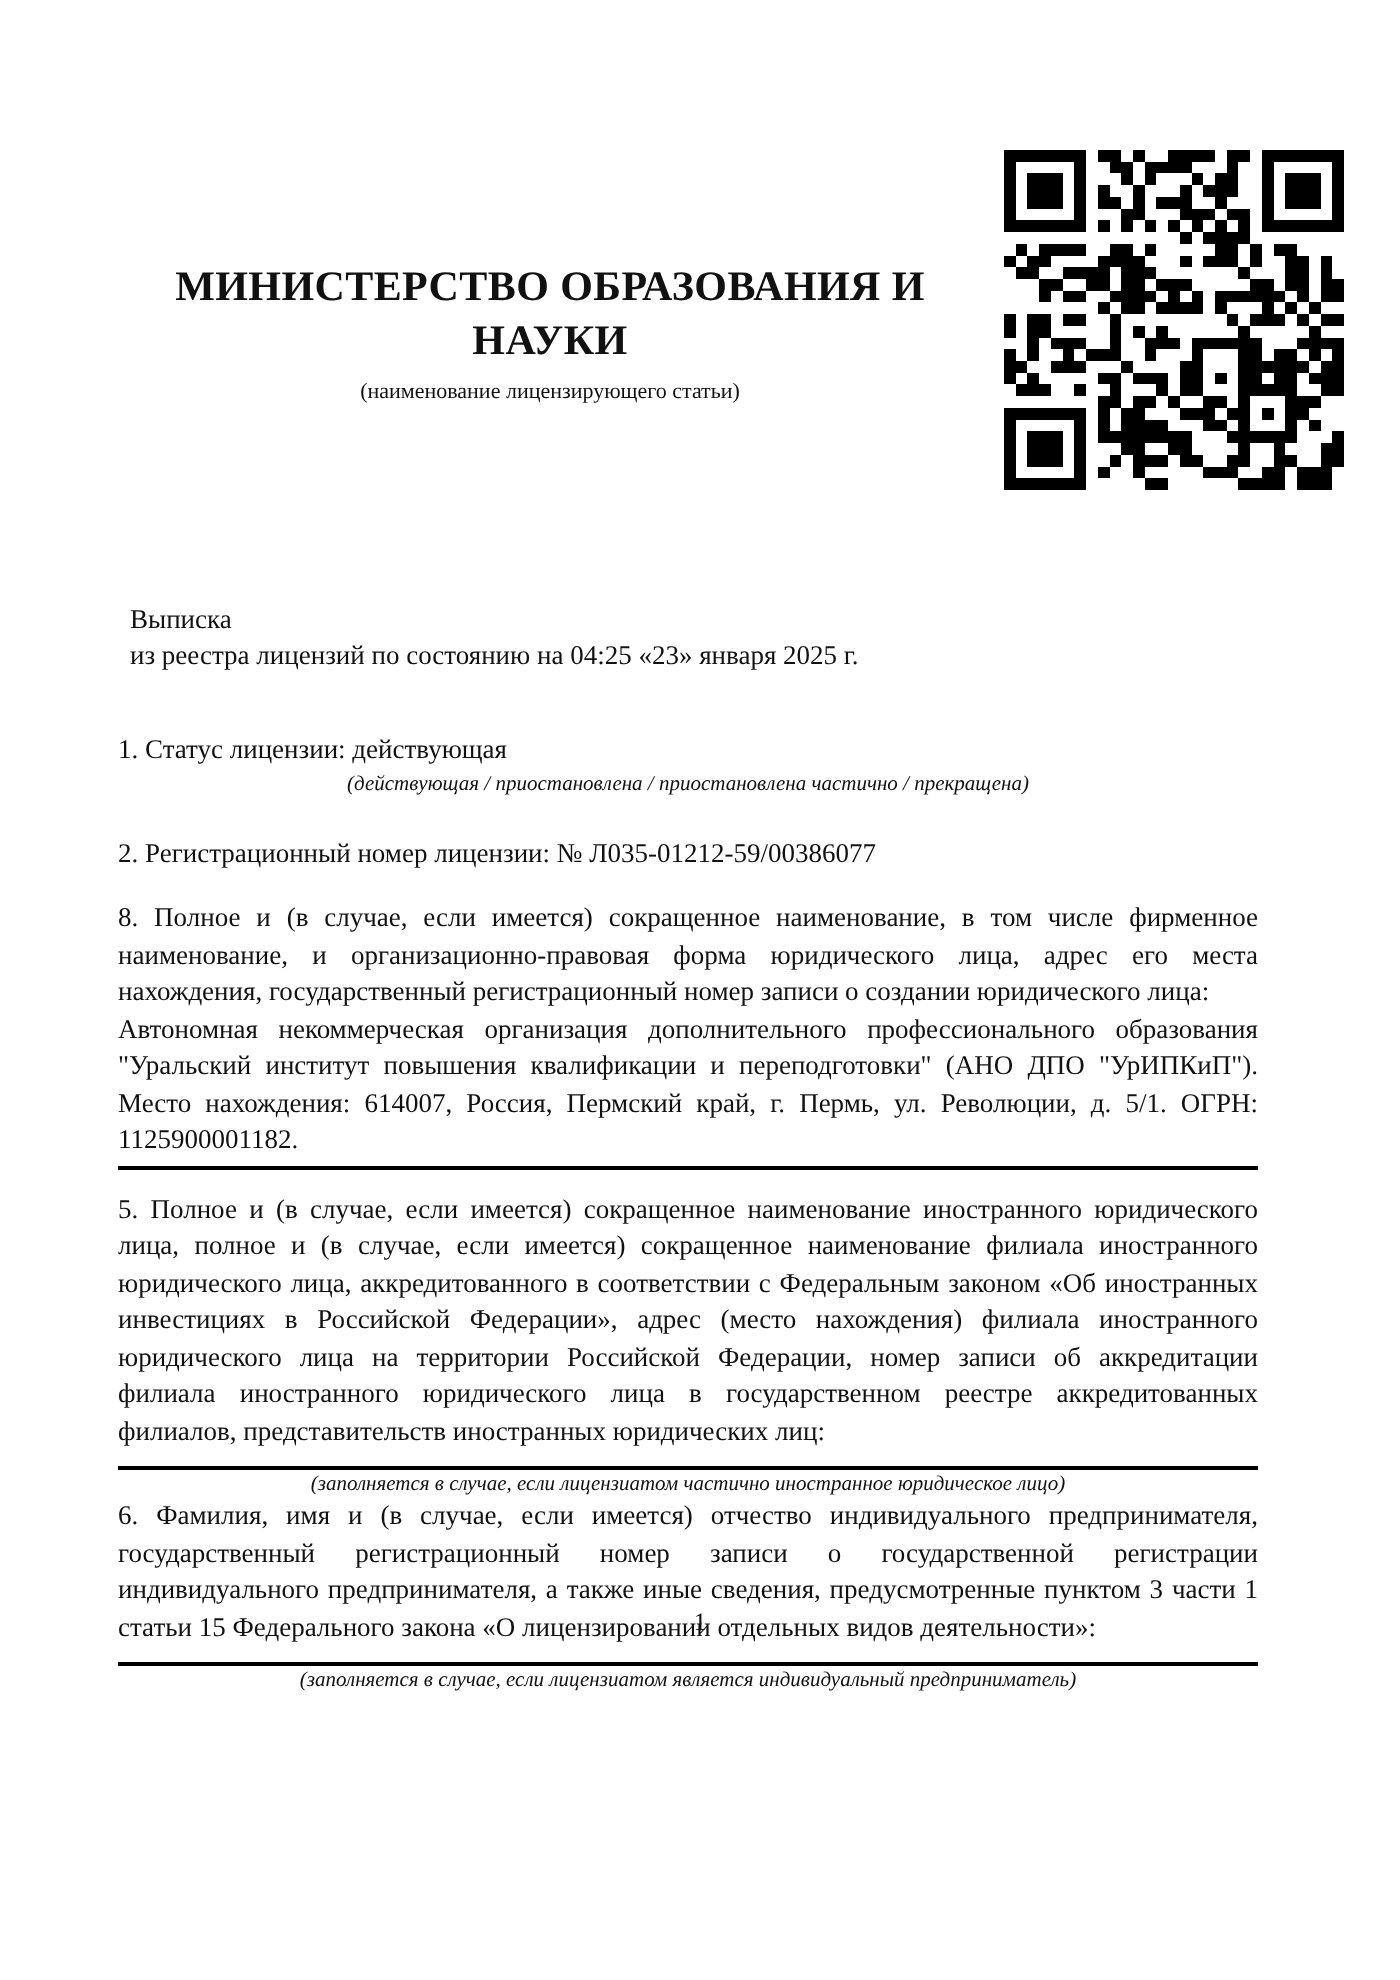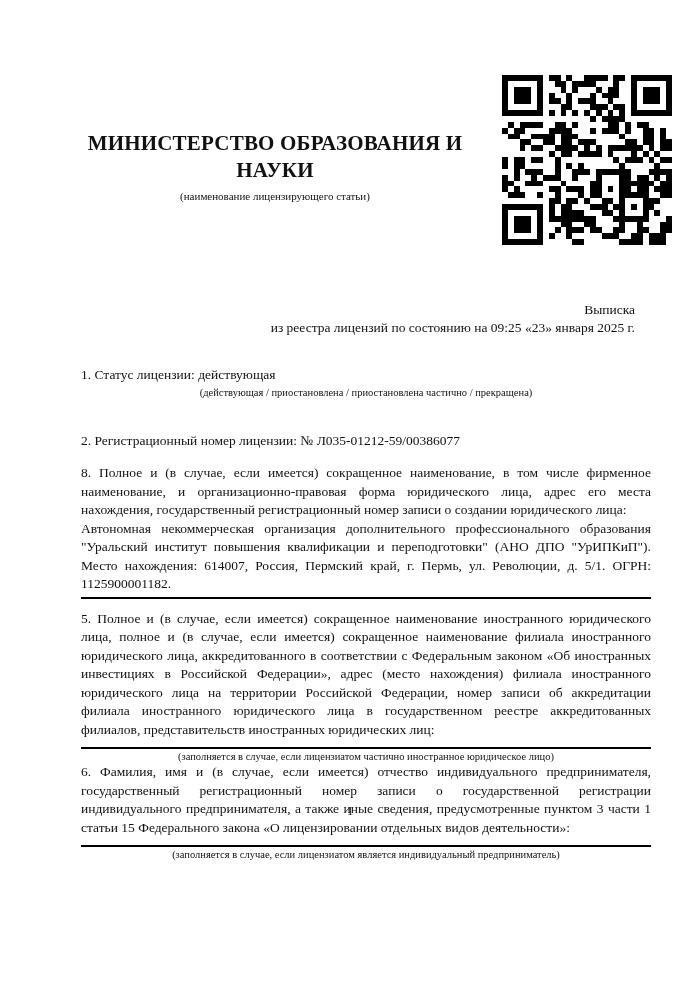--- a/index.html
+++ b/index.html
@@ -44,49 +44,50 @@
     left: 502px;
     width: 170px;
     height: 170px;
   }
   
   .doc-title {
     position: absolute;
     top: 301px;
     left: 65px;
     width: 570px;
-    text-align: right;
+    text-align: left;
     font-size: 13.5px;
     line-height: 18px;
   }
   
   .content {
     position: absolute;
     top: 366px;
-    left: 81px;
+    left: 59px;
     width: 570px;
     font-size: 13.5px;
     line-height: 18.5px;
   }
   .para {
     text-align: justify;
   }
   .caption {
     font-size: 10.5px;
     line-height: 13px;
     text-align: center;
     margin-top: 1px;
+    font-style: italic;
   }
   .rule {
     border-top: 2px solid #000000;
     height: 0;
   }
   .rule-tight { margin-top: 3px; }
   .rule-gap   { margin-top: 8px; }
-  .item-2 { margin-top: 33px; }
+  .item-2 { margin-top: 19px; }
   .item-3 { margin-top: 13px; }
   .item-4 { margin-top: 14px; }
   .item-5 { margin-top: 11px; }
   .item-6 { }
   .item-7 { margin-top: 26px; }
   
   .footer-page {
     position: absolute;
     bottom: 47px;
     left: 0;
@@ -528,21 +529,21 @@
         <rect x="21" y="28" width="1" height="1"></rect>
         <rect x="22" y="28" width="1" height="1"></rect>
         <rect x="23" y="28" width="1" height="1"></rect>
         <rect x="25" y="28" width="1" height="1"></rect>
         <rect x="26" y="28" width="1" height="1"></rect>
         <rect x="27" y="28" width="1" height="1"></rect>
       </svg></div>
 
   <div class="doc-title">
     <div>Выписка</div>
-    <div>из реестра лицензий по состоянию на 09:25 «23» января 2025 г.</div>
+    <div>из реестра лицензий по состоянию на 04:25 «23» января 2025 г.</div>
   </div>
 
   <div class="content">
 
     <div class="item-1">
       <div class="para">1. Статус лицензии: действующая</div>
       <div class="caption">(действующая / приостановлена / приостановлена частично / прекращена)</div>
     </div>
 
     <div class="item-2">

